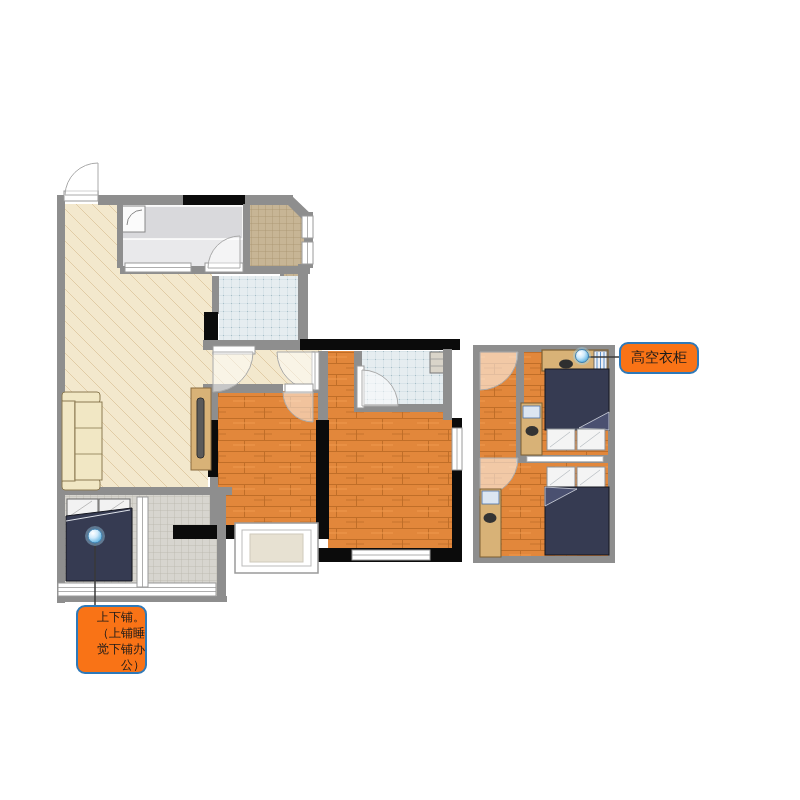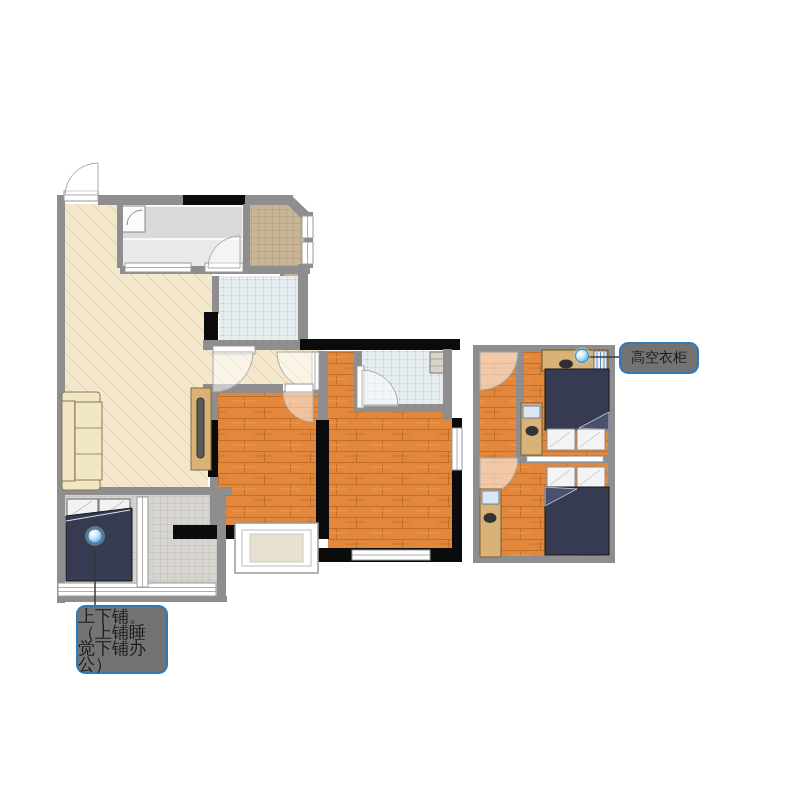--- a/index.html
+++ b/index.html
@@ -6,26 +6,26 @@
     --wall:#8e8e8e; --structural-wall:#0b0b0b; --living-floor:#f3e8cd;
     --wood-floor:#e2873b; --wood-line:#c06e28; --bath-tile:#e6edf0; --bath-grid:#bfd2d8;
     --brown-tile:#c7b595; --gray-tile:#d7d5cf; --kitchen-floor:#e9e9eb;
     --bed-blanket:#363b52; --furniture-wood:#d8b277; --sofa:#f1e7c4;
     --label-border:#2e79b9; --marker-blue:#57aede; --callout-line:#3a3a3a; --window-frame:#9a9a9a;
   }
   html,body{margin:0;padding:0;background:#fff;}
   body{font-family:"Liberation Sans","DejaVu Sans",sans-serif;}
   .canvas{position:relative;width:800px;height:800px;background:#fff;overflow:hidden;}
   svg{position:absolute;left:0;top:0;}
-  .callout{position:absolute;background:#737373;border:2.5px solid var(--label-border);
+  .callout{position:absolute;background:#f97316;border:2.5px solid var(--label-border);
     border-radius:9px;color:#1a1a1a;box-sizing:border-box;z-index:5;}
   .callout-wardrobe{left:619px;top:342px;width:80px;height:32px;display:flex;
     align-items:center;justify-content:center;font-size:14px;}
-  .callout-bunk{left:76px;top:605px;width:92px;height:69px;padding-top:2px;
-    font-size:17px;line-height:16px;text-align:left;}
+  .callout-bunk{left:76px;top:605px;width:71px;height:69px;padding-top:2px;
+    font-size:12px;line-height:16px;text-align:right;}
   .callout-bunk div{white-space:nowrap;}
 </style>
 </head>
 <body>
 
 <div class="canvas">
 <svg width="800" height="800" viewBox="0 0 800 800">
   <defs>
     <pattern id="hatch" width="16" height="16" patternUnits="userSpaceOnUse">
       <rect width="16" height="16" style="fill:var(--living-floor,#f3e8cd)"></rect>

